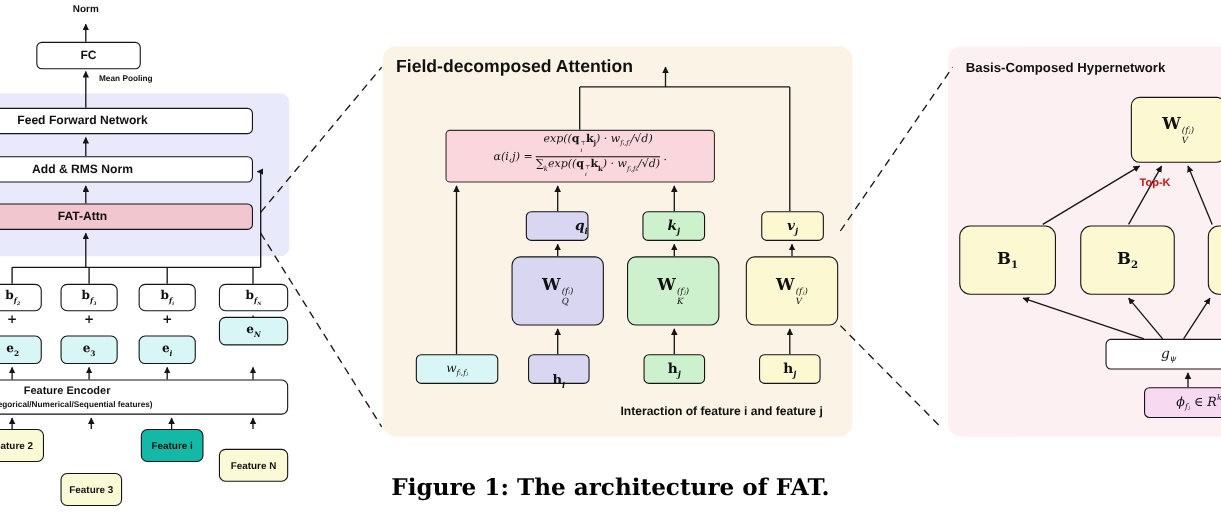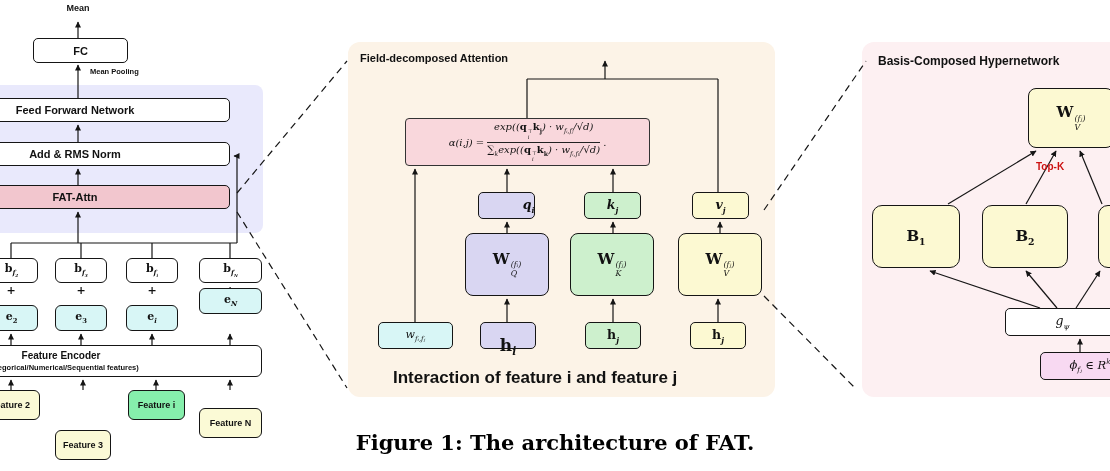--- a/index.html
+++ b/index.html
@@ -86,21 +86,21 @@
       <line x1="1080" y1="352" x2="1080" y2="339" marker-end="url(#ah)"></line>
       <line x1="1040" y1="308" x2="930" y2="271" marker-end="url(#ah)"></line>
       <line x1="1057" y1="308" x2="1026" y2="271" marker-end="url(#ah)"></line>
       <line x1="1076" y1="308" x2="1100" y2="271" marker-end="url(#ah)"></line>
       <line x1="948" y1="204" x2="1036" y2="151" marker-end="url(#ah)"></line>
       <line x1="1026" y1="204" x2="1056" y2="151" marker-end="url(#ah)"></line>
       <line x1="1102" y1="204" x2="1080" y2="151" marker-end="url(#ah)"></line>
     </g>
   </svg>
 
-  <div class="lbl" style="left:58px;top:3px;width:40px;text-align:center;font-size:9px;">Mean</div>
+  <div class="lbl" style="left:58px;top:3px;width:40px;text-align:center;font-size:9px;">Norm</div>
 
   <div class="box" style="left:33px;top:38px;width:95px;height:25px;justify-content:center;">
     <span class="lbl" style="position:static;font-size:11px;">FC</span>
   </div>
 
   <div class="lbl" style="left:90px;top:67px;font-size:7.5px;">Mean Pooling</div>
 
   <div class="box" style="left:-80px;top:98px;width:310px;height:24px;">
     <span class="lbl" style="position:static;font-size:11px;">Feed Forward Network</span>
   </div>
@@ -162,28 +162,28 @@
     <span class="lbl" style="position:static;font-size:10px;">Feature Encoder</span>
     <span class="lbl" style="position:static;font-size:7.5px;">(Categorical/Numerical/Sequential features)</span>
   </div>
 
   <div class="box" style="left:-20px;top:390px;width:60px;height:30px;border-radius:6px;background:#fbfad6;">
     <span class="lbl" style="position:static;font-size:9px;">Feature 2</span>
   </div>
   <div class="box" style="left:55px;top:390px;width:56px;height:30px;border-radius:6px;background:#fbfad6;margin-top:40px;">
     <span class="lbl" style="position:static;font-size:9px;">Feature 3</span>
   </div>
-  <div class="box" style="left:128px;top:390px;width:57px;height:30px;border-radius:6px;background:#86efac;">
+  <div class="box" style="left:128px;top:390px;width:57px;height:30px;border-radius:6px;background:#14b8a6;">
     <span class="lbl" style="position:static;font-size:9px;">Feature i</span>
   </div>
   <div class="box" style="left:199px;top:408px;width:63px;height:30px;border-radius:6px;background:#fbfad6;">
     <span class="lbl" style="position:static;font-size:9px;">Feature N</span>
   </div>
 
-  <div class="lbl" style="left:360px;top:52px;font-size:11px;">Field-decomposed Attention</div>
+  <div class="lbl" style="left:360px;top:52px;font-size:16px;">Field-decomposed Attention</div>
 
   <div class="box" style="left:405px;top:118px;width:245px;height:48px;background:#f9d7dc;border-radius:4px;border:1px solid #333;">
     <span class="formula math">
       <span>α(i,j) =</span>
       <span class="frac">
         <span class="num">
           <span>exp((</span><span class="vec"><span>q</span><span class="stk">
                 <span>⊤</span>
                 <span>i</span>
               </span></span><span class="vec"><span>k</span><sub>j</sub></span><span>) · w</span><sub>fᵢ,fⱼ</sub><span>/√d)</span>
@@ -225,30 +225,30 @@
     <span class="math vec" style="font-size:15px;"><span>W</span><span class="stk">
           <span>(fⱼ)</span>
           <span>V</span>
         </span></span>
   </div>
 
   <div class="box" style="left:378px;top:322px;width:75px;height:27px;background:#d8f6f6;">
     <span class="math it" style="font-size:11px;"><span>w</span><sub>fᵢ,fⱼ</sub></span>
   </div>
   <div class="box" style="left:480px;top:322px;width:56px;height:27px;background:#d9d6f2;">
-    <span class="math vec" style="font-size:17px;margin-top:21px;"><span>h</span><sub class="it">i</sub></span>
+    <span class="math vec" style="font-size:12px;margin-top:21px;"><span>h</span><sub class="it">i</sub></span>
   </div>
   <div class="box" style="left:585px;top:322px;width:56px;height:27px;background:#cdf0cd;">
     <span class="math vec" style="font-size:12.5px;"><span>h</span><sub class="it">j</sub></span>
   </div>
   <div class="box" style="left:690px;top:322px;width:56px;height:27px;background:#fcf9d2;">
     <span class="math vec" style="font-size:12.5px;"><span>h</span><sub class="it">j</sub></span>
   </div>
 
-  <div class="lbl" style="left:393px;top:368px;width:368px;text-align:left;font-size:17px;">Interaction of feature i and feature j</div>
+  <div class="lbl" style="left:380px;top:368px;width:368px;text-align:right;font-size:11px;">Interaction of feature i and feature j</div>
 
   <div class="lbl" style="left:878px;top:54px;font-size:12px;text-align:center;">Basis-Composed Hypernetwork</div>
 
   <div class="box" style="left:1028px;top:88px;width:86px;height:60px;background:#fcf9d2;border-radius:8px;">
     <span class="math vec" style="font-size:15px;"><span>W</span><span class="stk">
           <span>(fⱼ)</span>
           <span>V</span>
         </span></span>
   </div>
 

